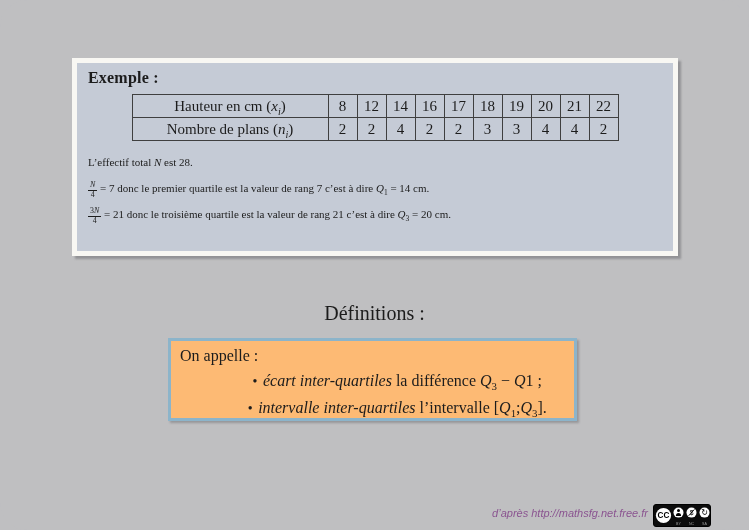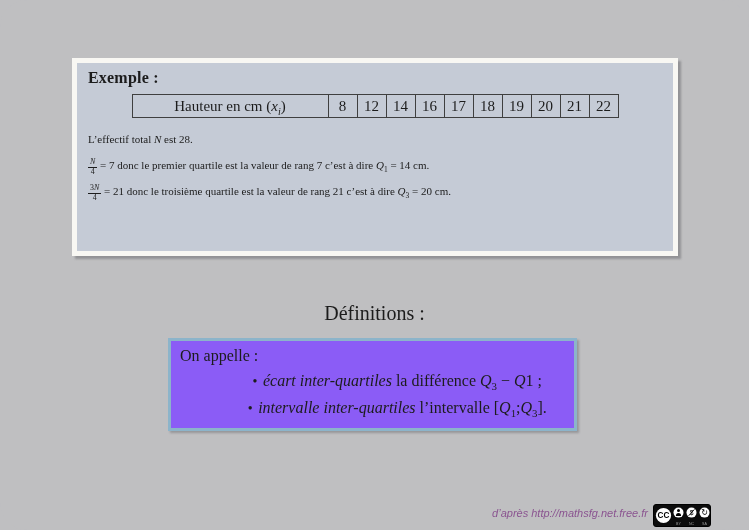--- a/index.html
+++ b/index.html
@@ -50,22 +50,22 @@
   .frac .num { display:block; border-bottom:1px solid #1c1c1c; padding:0 2px; }
   .frac .den { display:block; }
 
   
   .definitions-heading {
     position:absolute; top:302px; left:0; width:749px;
     text-align:center; font-size:20px;
   }
   .def-box {
     position:absolute; left:168px; top:338px;
-    width:409px; height:93px;
-    background:#8b5cf6;
+    width:409px; height:83px;
+    background:#fdba74;
     border:3px solid #8cb4ca;
     box-shadow:2px 2px 2px rgba(90,90,95,.4);
     padding:6px 9px;
     font-size:16px;
   }
   .def-box ul { list-style:none; margin-top:5px;text-align:center; }
   .def-box li { margin-top:4px; padding-left:44px; white-space:nowrap; line-height:22px; }
   .bullet-dot { display:inline-block; width:16px; font-size:14px; }
 
   
@@ -93,20 +93,33 @@
             <td class="val-cell">8</td>
             <td class="val-cell">12</td>
             <td class="val-cell">14</td>
             <td class="val-cell">16</td>
             <td class="val-cell">17</td>
             <td class="val-cell">18</td>
             <td class="val-cell">19</td>
             <td class="val-cell">20</td>
             <td class="val-cell">21</td>
             <td class="val-cell">22</td>
+          </tr>
+          <tr>
+            <td class="row-label"><span>Nombre de plans (</span><span class="mi">n</span><sub class="msub mi">i</sub><span>)</span></td>
+            <td class="val-cell">2</td>
+            <td class="val-cell">2</td>
+            <td class="val-cell">4</td>
+            <td class="val-cell">2</td>
+            <td class="val-cell">2</td>
+            <td class="val-cell">3</td>
+            <td class="val-cell">3</td>
+            <td class="val-cell">4</td>
+            <td class="val-cell">4</td>
+            <td class="val-cell">2</td>
           </tr>
         </tbody>
     </table>
 
     <div class="example-text">
       <p><span>L’effectif total </span><span class="mi">N</span><span> est 28.</span></p>
 
       <p><span class="frac"><span class="num"><span></span><span class="mi">N</span></span><span class="den">4</span></span><span> = 7 donc le premier quartile est la valeur de rang 7 c’est à dire </span><span class="mi">Q</span><sub class="msub">1</sub><span> = 14 cm.</span></p>
 
       <p><span class="frac"><span class="num"><span>3</span><span class="mi">N</span></span><span class="den">4</span></span><span> = 21 donc le troisième quartile est la valeur de rang 21 c’est à dire </span><span class="mi">Q</span><sub class="msub">3</sub><span> = 20 cm.</span></p>

